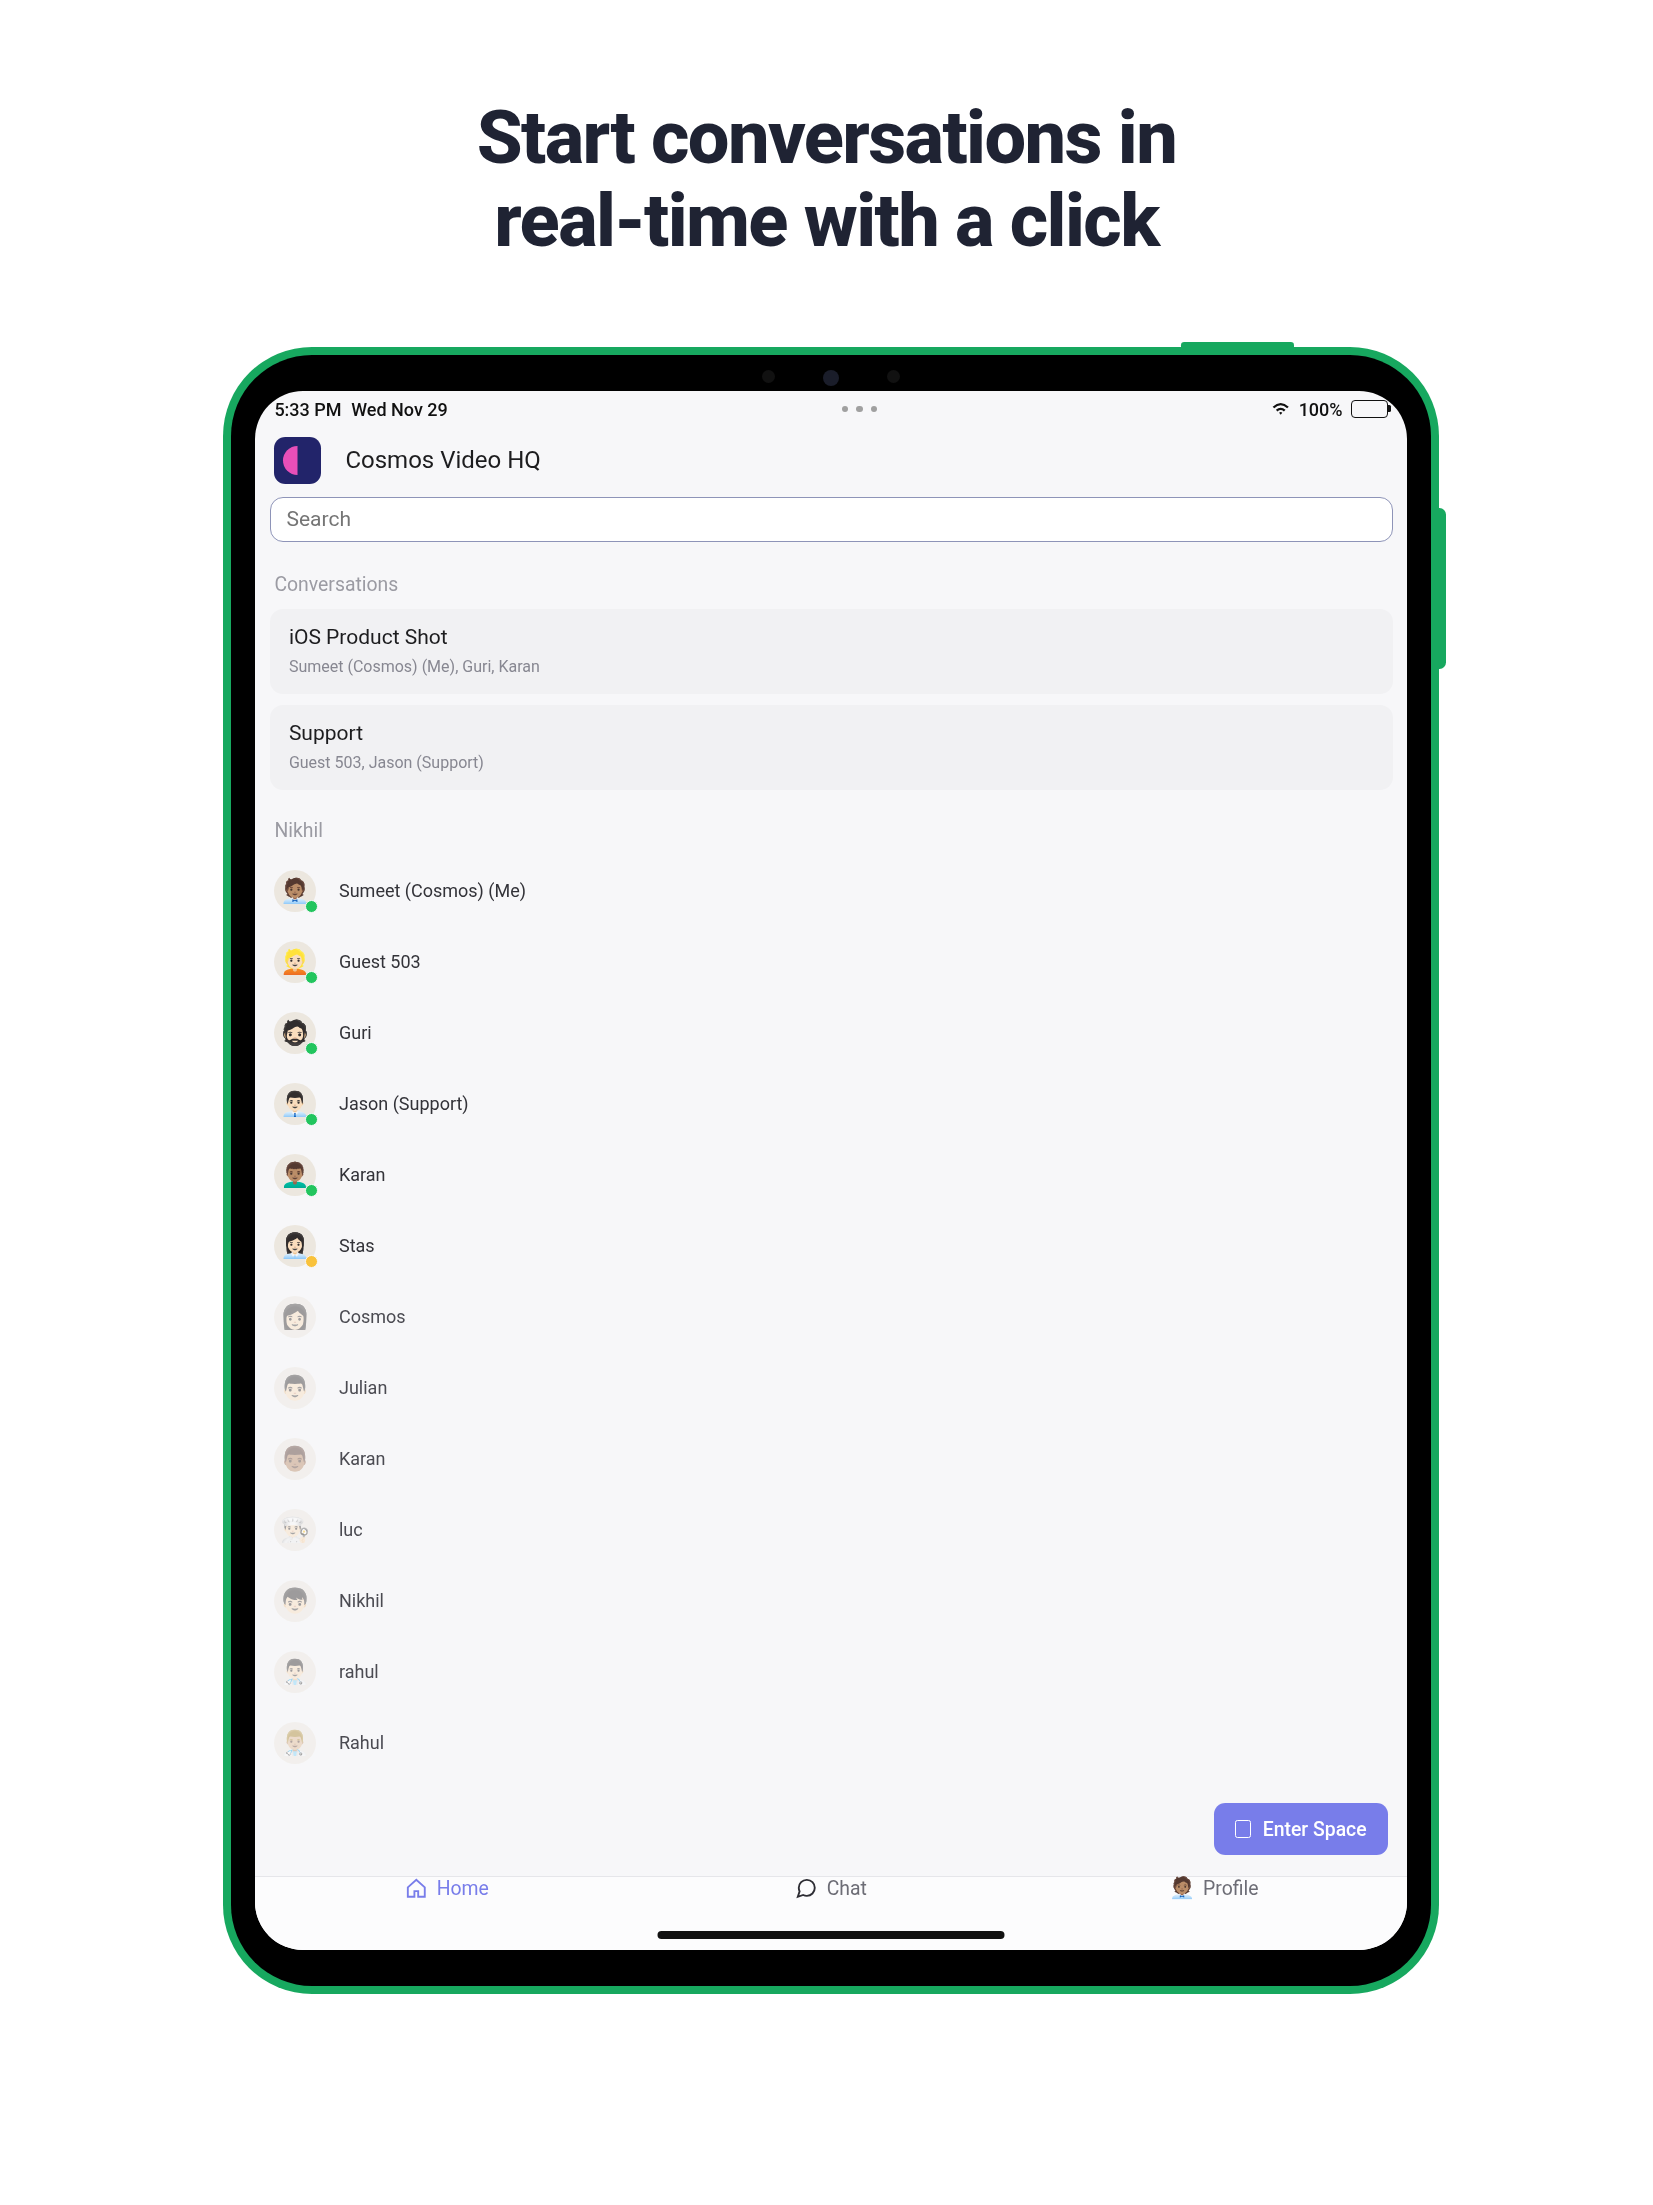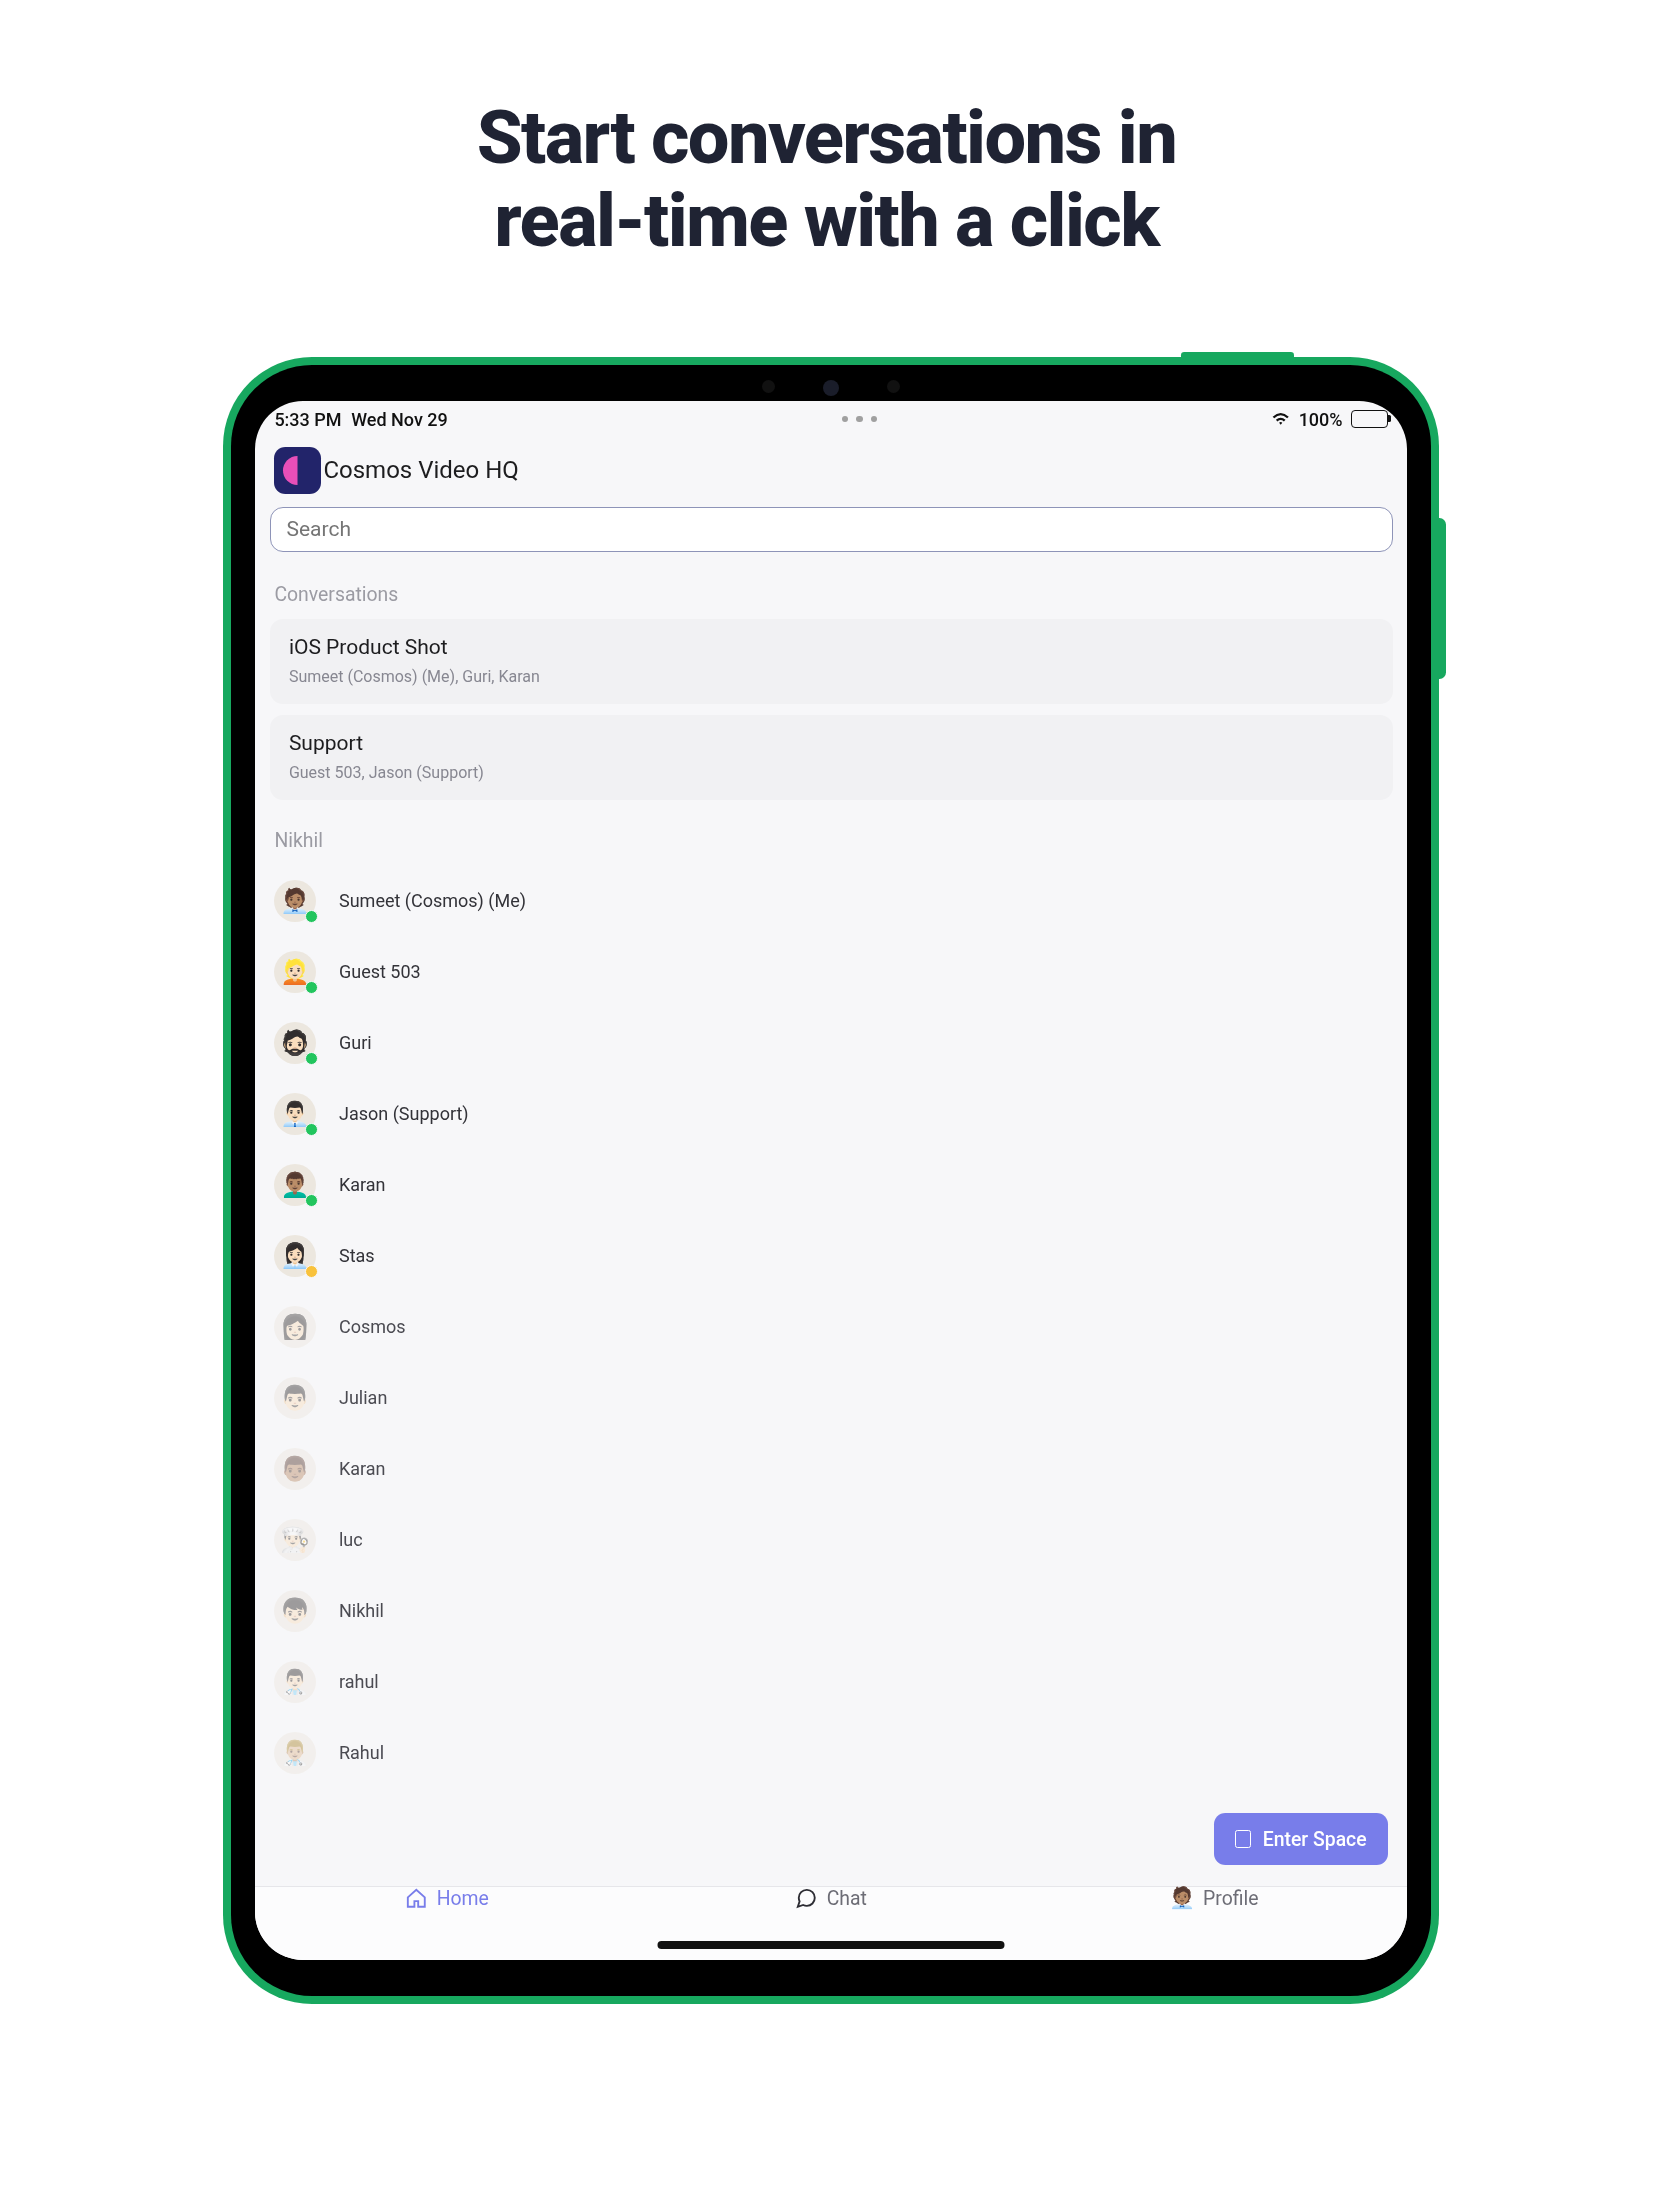--- a/index.html
+++ b/index.html
@@ -14,21 +14,21 @@
     font-size:74px;
     font-weight:800;
     color:#1f2333;
     line-height:1.12;
     letter-spacing:-1.6px;
   }
 
   .device {
     position:absolute;
     left:223px;
-    top:357px;
+    top:347px;
     width:1216px;
     height:1647px;
     background:#17a85f;
     border-radius:89px;
     padding:8px;
   }
   .device-button-top {
     position:absolute;
     top:-4.8px; right:145px;
     width:113px; height:4.8px;
@@ -83,21 +83,21 @@
   .statusbar-right { display:flex; align-items:center; gap:8px; font-size:18px; font-weight:500; }
   .batt { width:37px; height:18px; border:1.6px solid #111; border-radius:4px; position:relative; }
   .batt::after { content:""; position:absolute; right:-4.8px; top:4px; width:3.2px; height:6.5px; background:#111; border-radius:0 1.6px 1.6px 0; }
   .batt-fill { width:100%; height:100%; background:#111; border-radius:1.6px; }
   .wifi { font-size:18px; }
 
   
   .app-header {
     display:flex;
     align-items:center;
-    gap:2px;
+    gap:24px;
     padding:9.7px 19.4px 13px;
   }
   .app-logo {
     width:47px; height:47px;
     background:#22246a;
     border-radius:11.3px;
     display:flex;
     align-items:center;
     justify-content:center;
     position:relative;

